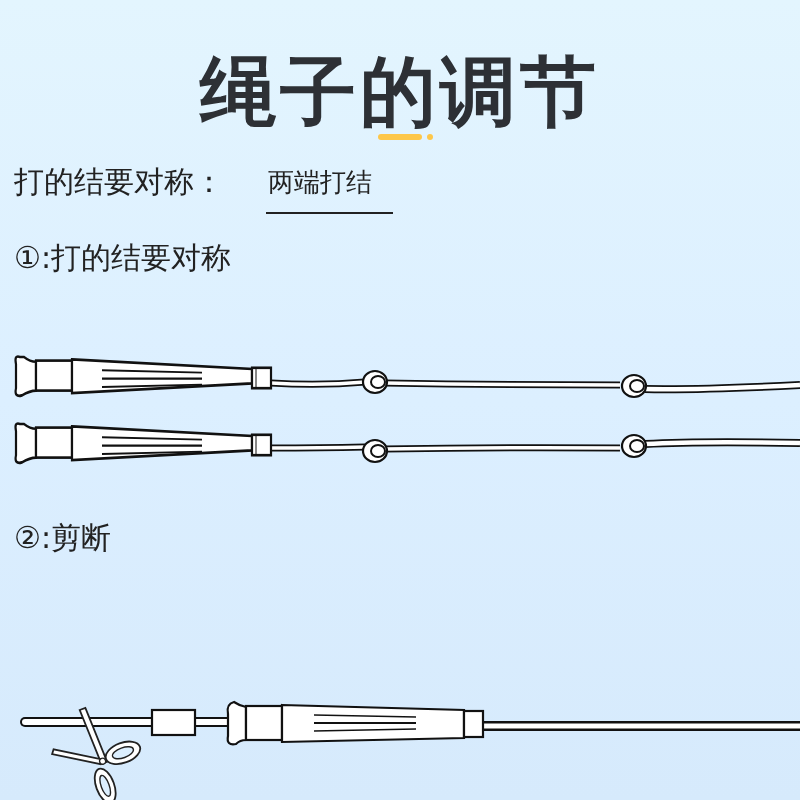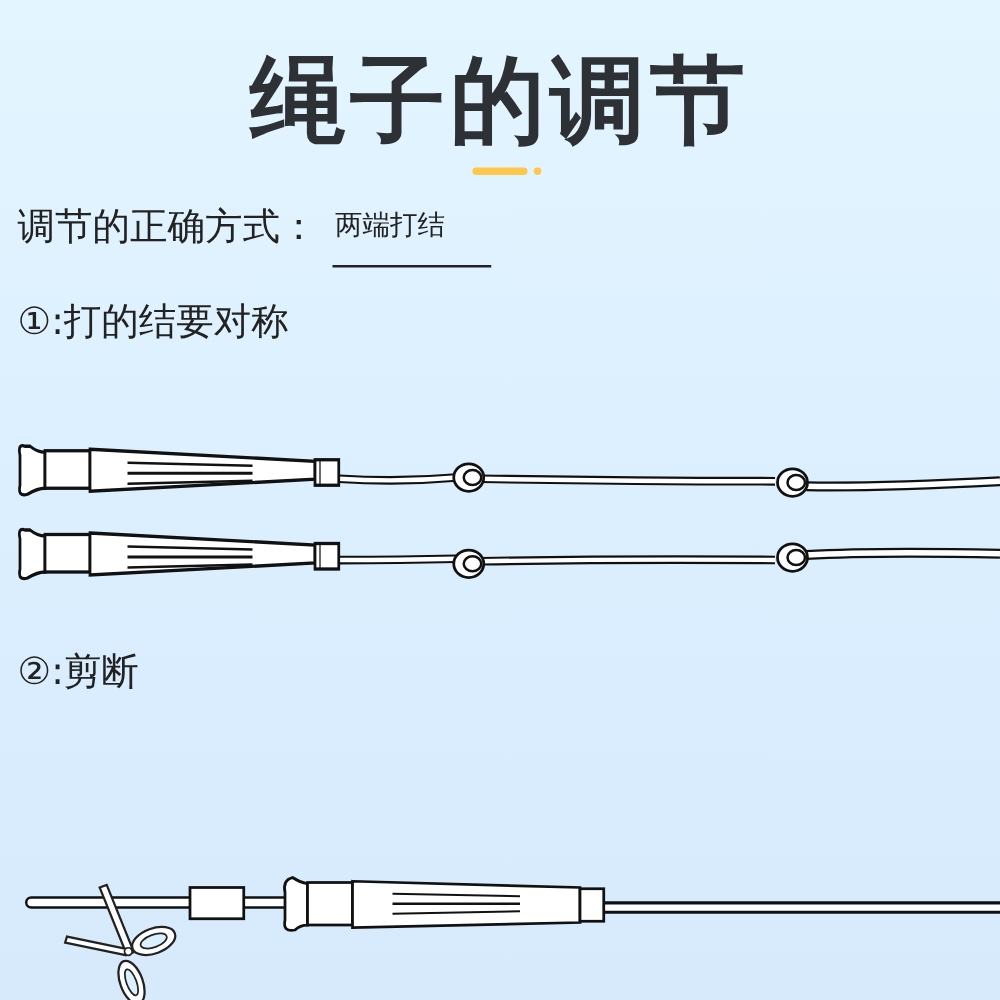--- a/index.html
+++ b/index.html
@@ -2,48 +2,48 @@
 <html><head>
 <meta charset="utf-8">
 <style>
   html, body { margin: 0; padding: 0; }
   body {
     width: 800px; height: 800px; overflow: hidden; position: relative;
     background: linear-gradient(180deg, #e3f5fe 0%, #dcefff 50%, #d6eafc 100%);
     font-family: "DejaVu Sans", sans-serif;
   }
   .title {
-    position: absolute; left: 0; top: 30px; width: 800px; text-align: center;
+    position: absolute; left: 0; top: 42px; width: 800px; text-align: center;
     font-size: 76px; font-weight: bold; color: #2d3035; letter-spacing: 4px;
     line-height: 100px;
   }
   .title-deco { position: absolute; top: 134px; left: 378px; height: 6px; }
   .title-deco .bar { position: absolute; left: 0; top: 0; width: 44px; height: 6px; border-radius: 3px; background: #fdc74a; }
   .title-deco .dot { position: absolute; left: 49px; top: 0; width: 6px; height: 6px; border-radius: 3px; background: #fdc74a; }
   .line1 {
     position: absolute; left: 14px; top: 160px; font-size: 30px; color: #222;
     line-height: 44px;
   }
-  .answer { position: absolute; left: 268px; top: 160px; font-size: 22px; color: #222; line-height: 44px; font-family: Liberation Mono, monospace; }
+  .answer { position: absolute; left: 268px; top: 160px; font-size: 26px; color: #222; line-height: 44px; }
   .underline { position: absolute; left: 266px; top: 212px; width: 127px; height: 2px; background: #222; }
   .step { position: absolute; left: 14px; font-size: 30px; color: #222; line-height: 44px; }
   .step1 { top: 236px; }
   .step2 { top: 516px; }
   svg.art { position: absolute; left: 0; top: 0; }
 </style>
 </head>
 <body>
 
 <div class="title">绳子的调节</div>
 <div class="title-deco">
   <div class="bar"></div>
   <div class="dot"></div>
 </div>
 
-<div class="line1">调节的正确方式：</div>
+<div class="line1">打的结要对称：</div>
 <div class="answer">两端打结</div>
 <div class="underline"></div>
 
 <div class="step step1">
   <span>①</span><span>:打的结要对称</span>
 </div>
 <div class="step step2">
   <span>②</span><span>:剪断</span>
 </div>
 

